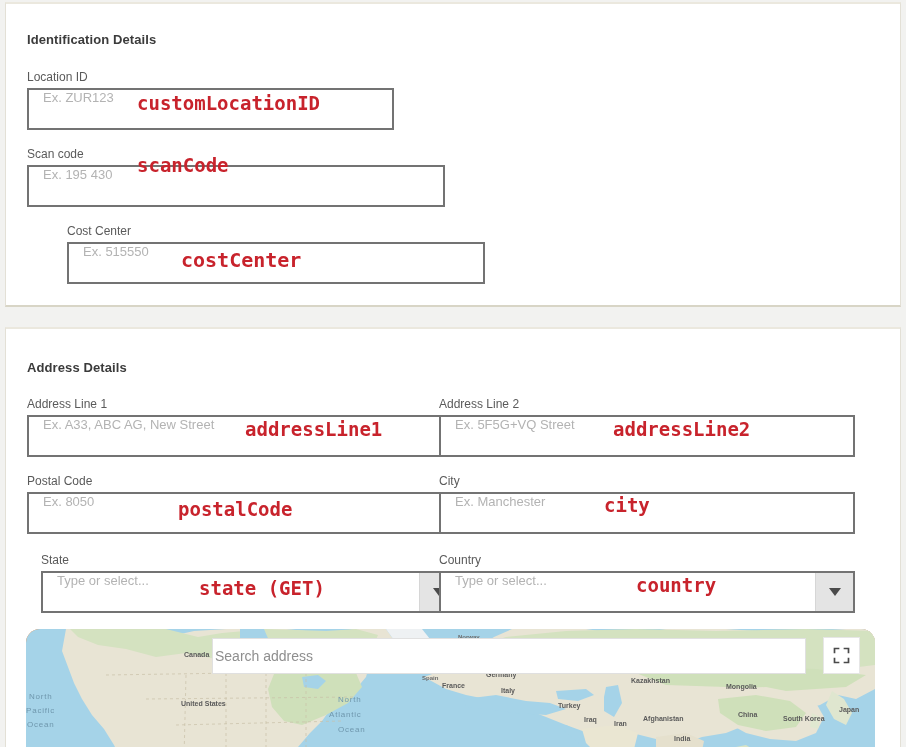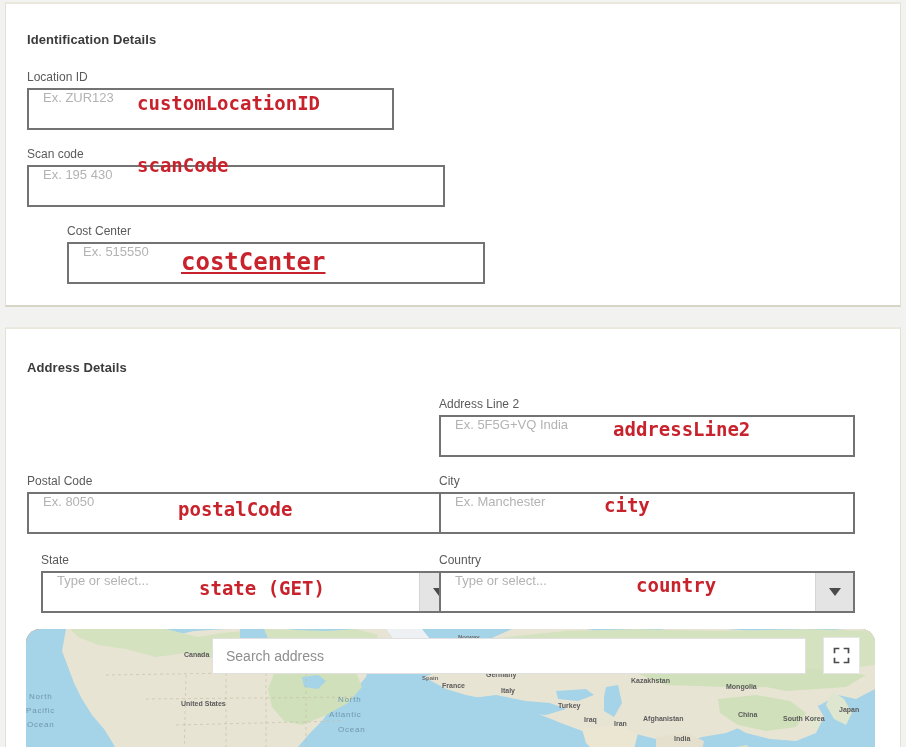--- a/index.html
+++ b/index.html
@@ -110,21 +110,21 @@
     left: 212px; top: 638px;
     width: 594px; height: 36px;
     background: #ffffff;
     border: 1px solid #e0e0e0;
     display: flex;
     align-items: center;
   }
   .map-search span {
     font-size: 14px;
     color: #8e8e8e;
-    padding-left: 13px;
+    padding-left: 2px;
   }
   .map-fullscreen {
     position: absolute;
     left: 823px; top: 637px;
     width: 37px; height: 37px;
     background: #ffffff;
     border: 1px solid #e6e6e6;
     display: flex;
     align-items: center;
     justify-content: center;
@@ -172,35 +172,42 @@
         <span class="placeholder">Ex. 195 430</span>
       </div>
       <span class="annot" style="left:110px; top:7px; font-size:19px;">scanCode</span>
     </div>
 
     <div class="field" style="left:21px; top:220px; width:418px;margin-left:40px;">
       <div class="field-label">Cost Center</div>
       <div class="input-box">
         <span class="placeholder">Ex. 515550</span>
       </div>
-      <span class="annot" style="left:114px; top:24px; font-size:24px;text-decoration:underline;">costCenter</span>
+      <span class="annot" style="left:114px; top:24px; font-size:20px;">costCenter</span>
     </div>
   </div>
 
   <div id="panel-gap"></div>
 
   <div class="panel" id="panel-address">
 
     <div class="panel-title" style="left:21px; top:31px;">Address Details</div>
 
+    <div class="field" style="left:21px; top:68px; width:418px;">
+      <div class="field-label">Address Line 1</div>
+      <div class="input-box">
+        <span class="placeholder">Ex. A33, ABC AG, New Street</span>
+      </div>
+      <span class="annot" style="left:218px; top:21px; font-size:19px;">addressLine1</span>
+    </div>
 
     <div class="field" style="left:433px; top:68px; width:416px;">
       <div class="field-label">Address Line 2</div>
       <div class="input-box">
-        <span class="placeholder">Ex. 5F5G+VQ India</span>
+        <span class="placeholder">Ex. 5F5G+VQ Street</span>
       </div>
       <span class="annot" style="left:174px; top:21px; font-size:19px;">addressLine2</span>
     </div>
 
     <div class="field" style="left:21px; top:145px; width:418px;">
       <div class="field-label">Postal Code</div>
       <div class="input-box">
         <span class="placeholder">Ex. 8050</span>
       </div>
       <span class="annot" style="left:151px; top:24px; font-size:19px;">postalCode</span>

